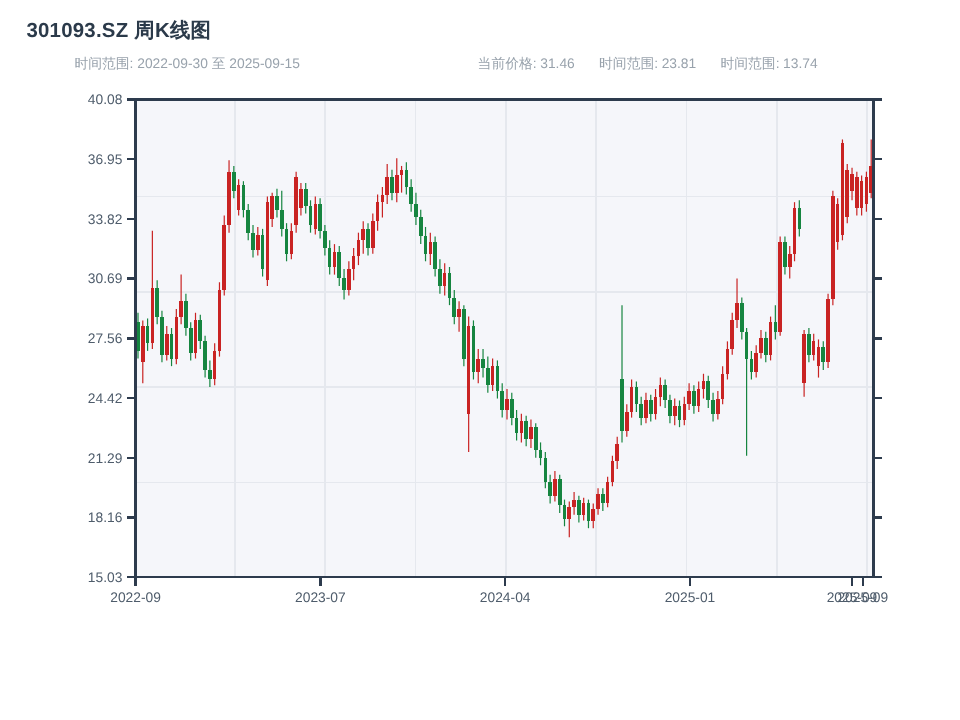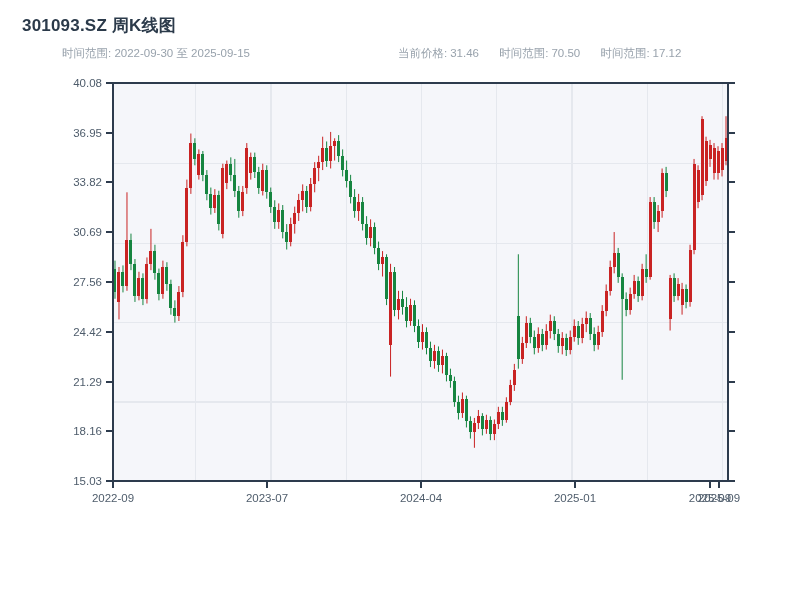--- a/index.html
+++ b/index.html
@@ -12,22 +12,22 @@
   .sub-right .stat span{margin-right:3px;}
   #chart{position:absolute;left:0;top:0;}
 </style>
 </head>
 <body>
 
 <div class="title">301093.SZ 周K线图</div>
 <div class="sub sub-left">时间范围: 2022-09-30 至 2025-09-15</div>
 <div class="sub sub-right">
   <span class="stat"><span>当前价格:</span><span>31.46</span></span>
-  <span class="stat"><span>时间范围:</span><span>70.50</span></span>
-  <span class="stat"><span>时间范围:</span><span>17.12</span></span>
+  <span class="stat"><span>时间范围:</span><span>23.81</span></span>
+  <span class="stat"><span>时间范围:</span><span>13.74</span></span>
 </div>
 
 <svg id="chart" width="800" height="600">
     <rect x="113" y="83" width="615" height="398" fill="#f5f6fa"></rect>
     <line x1="113" x2="728" y1="163.71217564870256" y2="163.71217564870256" stroke="#e5e8ee" stroke-width="1.3" shape-rendering="crispEdges"></line>
     <line x1="113" x2="728" y1="243.15329341317363" y2="243.15329341317363" stroke="#e5e8ee" stroke-width="1.3" shape-rendering="crispEdges"></line>
     <line x1="113" x2="728" y1="322.5944111776447" y2="322.5944111776447" stroke="#e5e8ee" stroke-width="1.3" shape-rendering="crispEdges"></line>
     <line x1="113" x2="728" y1="402.0355289421158" y2="402.0355289421158" stroke="#e5e8ee" stroke-width="1.3" shape-rendering="crispEdges"></line>
     <line x1="195.7175" x2="195.7175" y1="83" y2="481" stroke="#e5e8ee" stroke-width="1.3" shape-rendering="crispEdges"></line>
     <line x1="270.99350000000004" x2="270.99350000000004" y1="83" y2="481" stroke="#e5e8ee" stroke-width="1.3" shape-rendering="crispEdges"></line>

